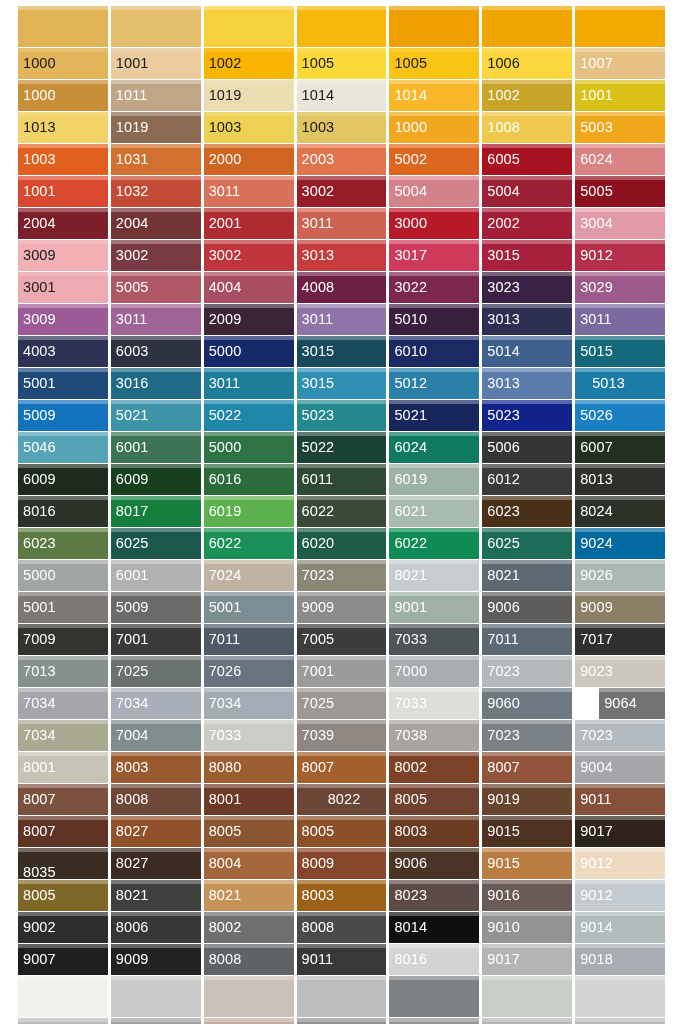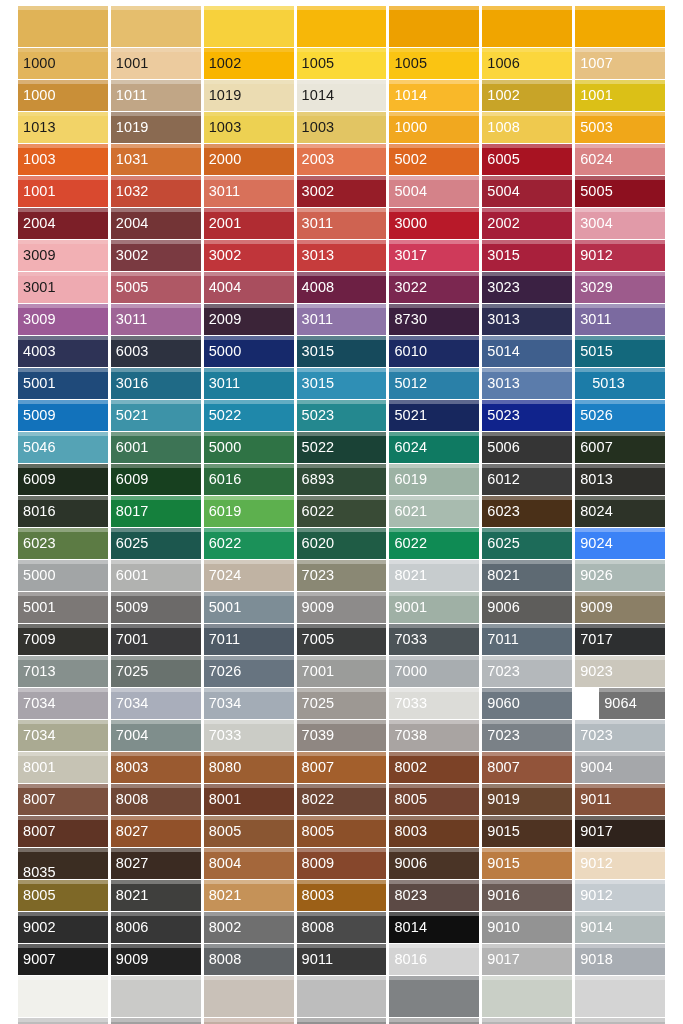--- a/index.html
+++ b/index.html
@@ -487,21 +487,21 @@
       <div class="cell" style="background: rgb(36, 136, 143);">
         <span class="hl"></span>
         <span class="lbl" style="color: rgb(255, 255, 255);">5023</span>
       </div>
       <div class="cell" style="background: rgb(26, 66, 54);">
         <span class="hl"></span>
         <span class="lbl" style="color: rgb(255, 255, 255);">5022</span>
       </div>
       <div class="cell" style="background: rgb(46, 74, 54);">
         <span class="hl"></span>
-        <span class="lbl" style="color: rgb(255, 255, 255);">6893</span>
+        <span class="lbl" style="color: rgb(255, 255, 255);">6011</span>
       </div>
       <div class="cell" style="background: rgb(57, 75, 54);">
         <span class="hl"></span>
         <span class="lbl" style="color: rgb(255, 255, 255);">6022</span>
       </div>
       <div class="cell" style="background: rgb(31, 92, 69);">
         <span class="hl"></span>
         <span class="lbl" style="color: rgb(255, 255, 255);">6020</span>
       </div>
       <div class="cell" style="background: rgb(138, 136, 116);">
@@ -525,21 +525,21 @@
         <span class="lbl" style="color: rgb(255, 255, 255);">7025</span>
       </div>
       <div class="cell" style="background: rgb(143, 135, 130);">
         <span class="hl"></span>
         <span class="lbl" style="color: rgb(255, 255, 255);">7039</span>
       </div>
       <div class="cell" style="background: rgb(163, 95, 44);">
         <span class="hl"></span>
         <span class="lbl" style="color: rgb(255, 255, 255);">8007</span>
       </div>
-      <div class="cell" style="background: rgb(107, 69, 53);">
+      <div class="cell" style="background: rgb(107, 69, 53); justify-content: center;">
         <span class="hl"></span>
         <span class="lbl" style="color: rgb(255, 255, 255);">8022</span>
       </div>
       <div class="cell" style="background: rgb(140, 80, 41);">
         <span class="hl"></span>
         <span class="lbl" style="color: rgb(255, 255, 255);">8005</span>
       </div>
       <div class="cell" style="background: rgb(134, 71, 44);">
         <span class="hl"></span>
         <span class="lbl" style="color: rgb(255, 255, 255);">8009</span>
@@ -594,21 +594,21 @@
       <div class="cell" style="background: rgb(207, 58, 90);">
         <span class="hl"></span>
         <span class="lbl" style="color: rgb(255, 255, 255);">3017</span>
       </div>
       <div class="cell" style="background: rgb(123, 39, 80);">
         <span class="hl"></span>
         <span class="lbl" style="color: rgb(255, 255, 255);">3022</span>
       </div>
       <div class="cell" style="background: rgb(59, 31, 63);">
         <span class="hl"></span>
-        <span class="lbl" style="color: rgb(255, 255, 255);">8730</span>
+        <span class="lbl" style="color: rgb(255, 255, 255);">5010</span>
       </div>
       <div class="cell" style="background: rgb(28, 42, 99);">
         <span class="hl"></span>
         <span class="lbl" style="color: rgb(255, 255, 255);">6010</span>
       </div>
       <div class="cell" style="background: rgb(42, 128, 168);">
         <span class="hl"></span>
         <span class="lbl" style="color: rgb(255, 255, 255);">5012</span>
       </div>
       <div class="cell" style="background: rgb(23, 39, 94);">
@@ -874,21 +874,21 @@
         <span class="lbl" style="color: rgb(255, 255, 255);">6007</span>
       </div>
       <div class="cell" style="background: rgb(47, 47, 43);">
         <span class="hl"></span>
         <span class="lbl" style="color: rgb(255, 255, 255);">8013</span>
       </div>
       <div class="cell" style="background: rgb(45, 51, 40);">
         <span class="hl"></span>
         <span class="lbl" style="color: rgb(255, 255, 255);">8024</span>
       </div>
-      <div class="cell" style="background: #3b82f6;">
+      <div class="cell" style="background: #0369a1;">
         <span class="hl"></span>
         <span class="lbl" style="color: rgb(255, 255, 255);">9024</span>
       </div>
       <div class="cell" style="background: rgb(170, 184, 180);">
         <span class="hl"></span>
         <span class="lbl" style="color: rgb(255, 255, 255);">9026</span>
       </div>
       <div class="cell" style="background: rgb(139, 127, 102);">
         <span class="hl"></span>
         <span class="lbl" style="color: rgb(255, 255, 255);">9009</span>

